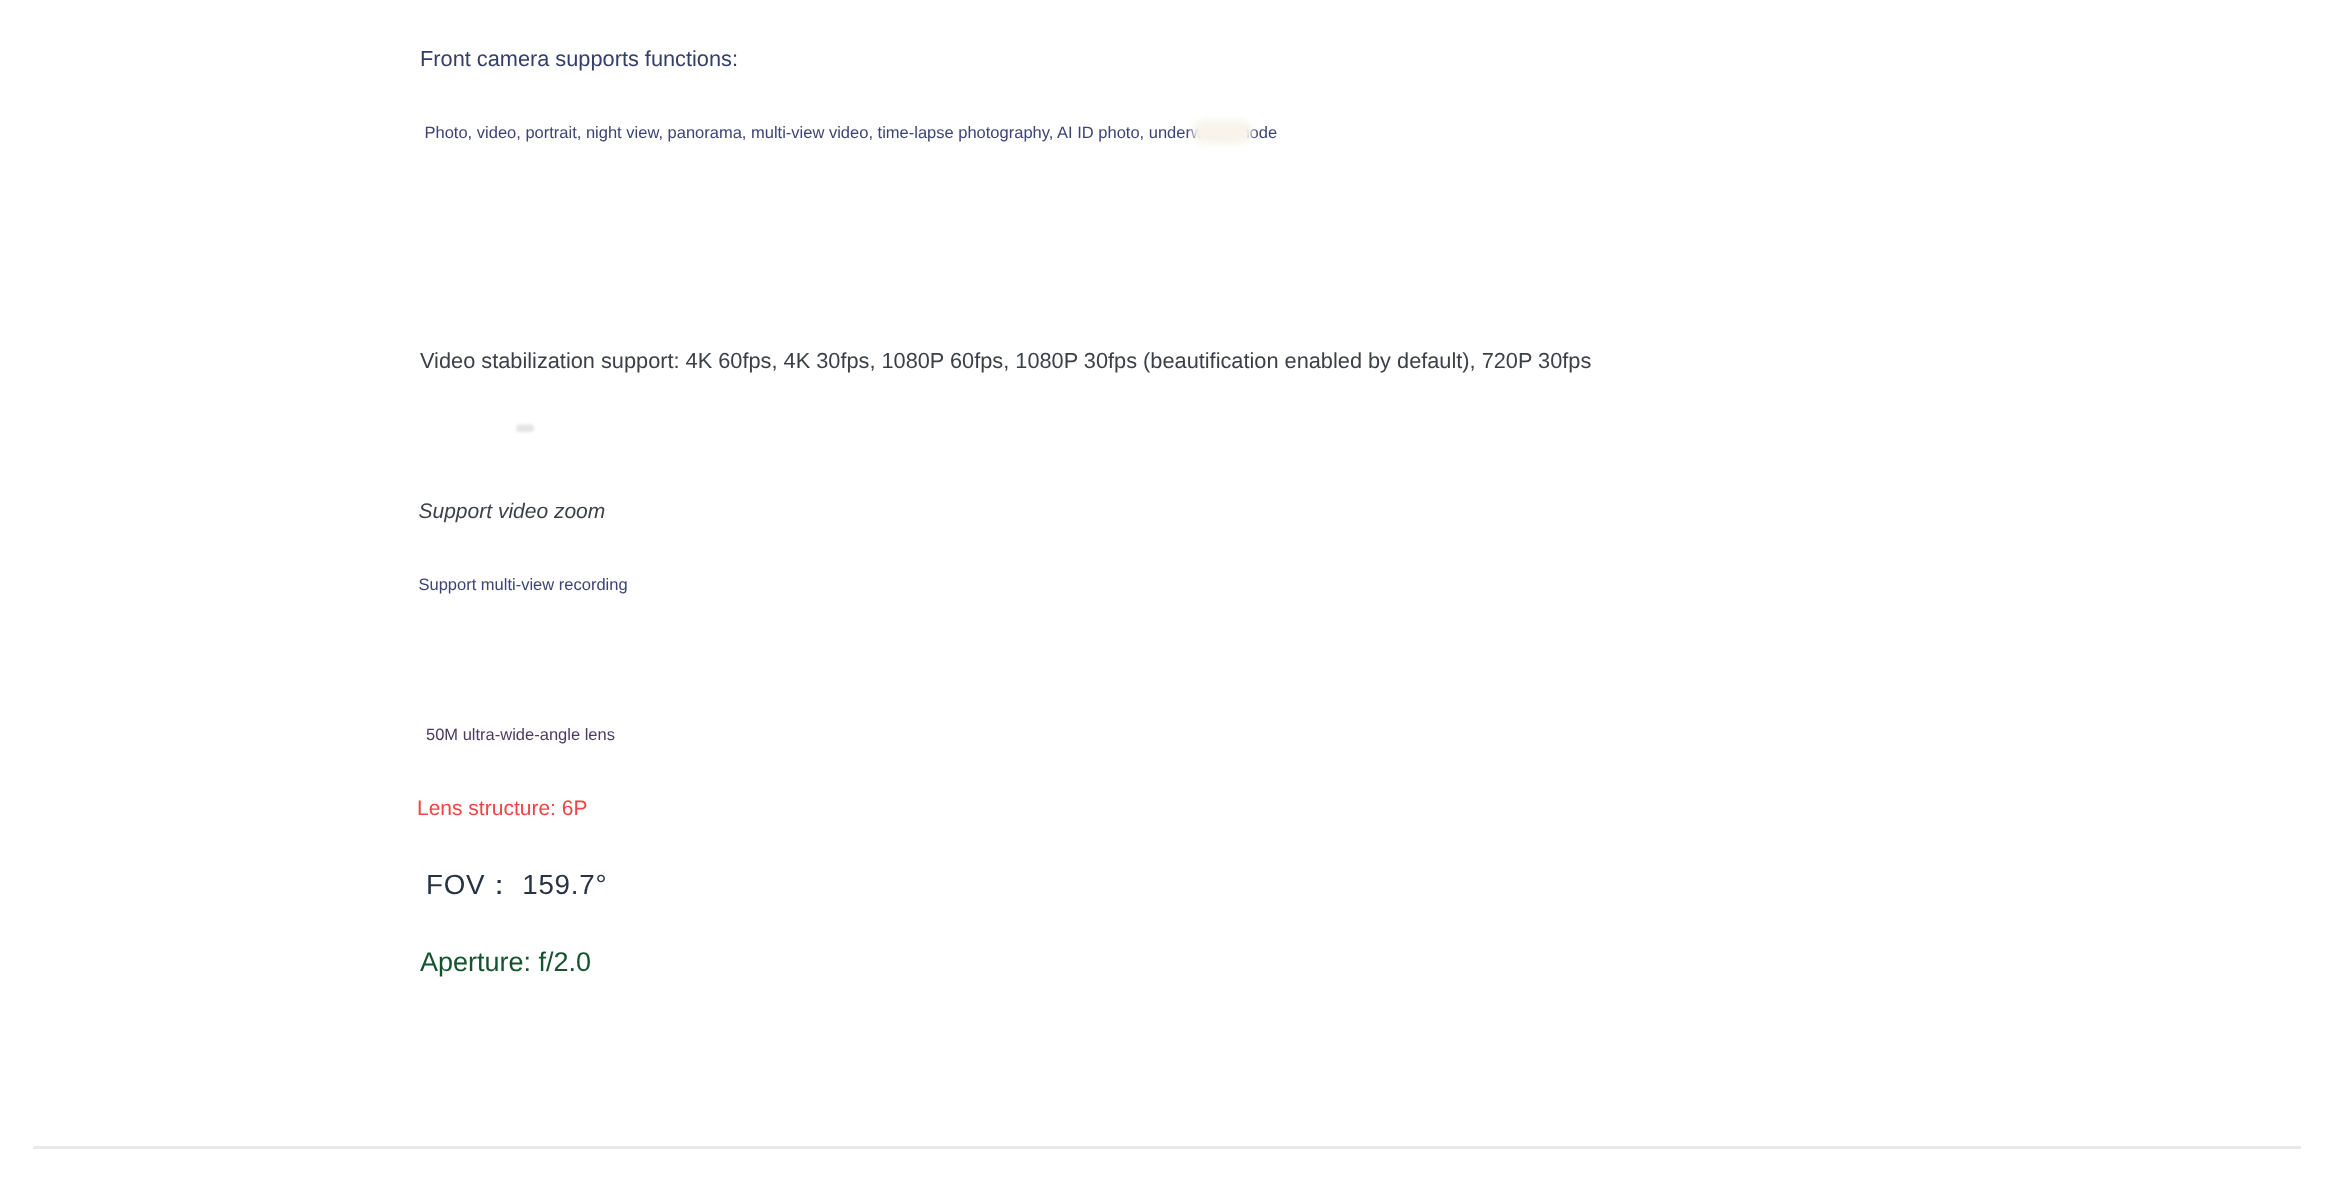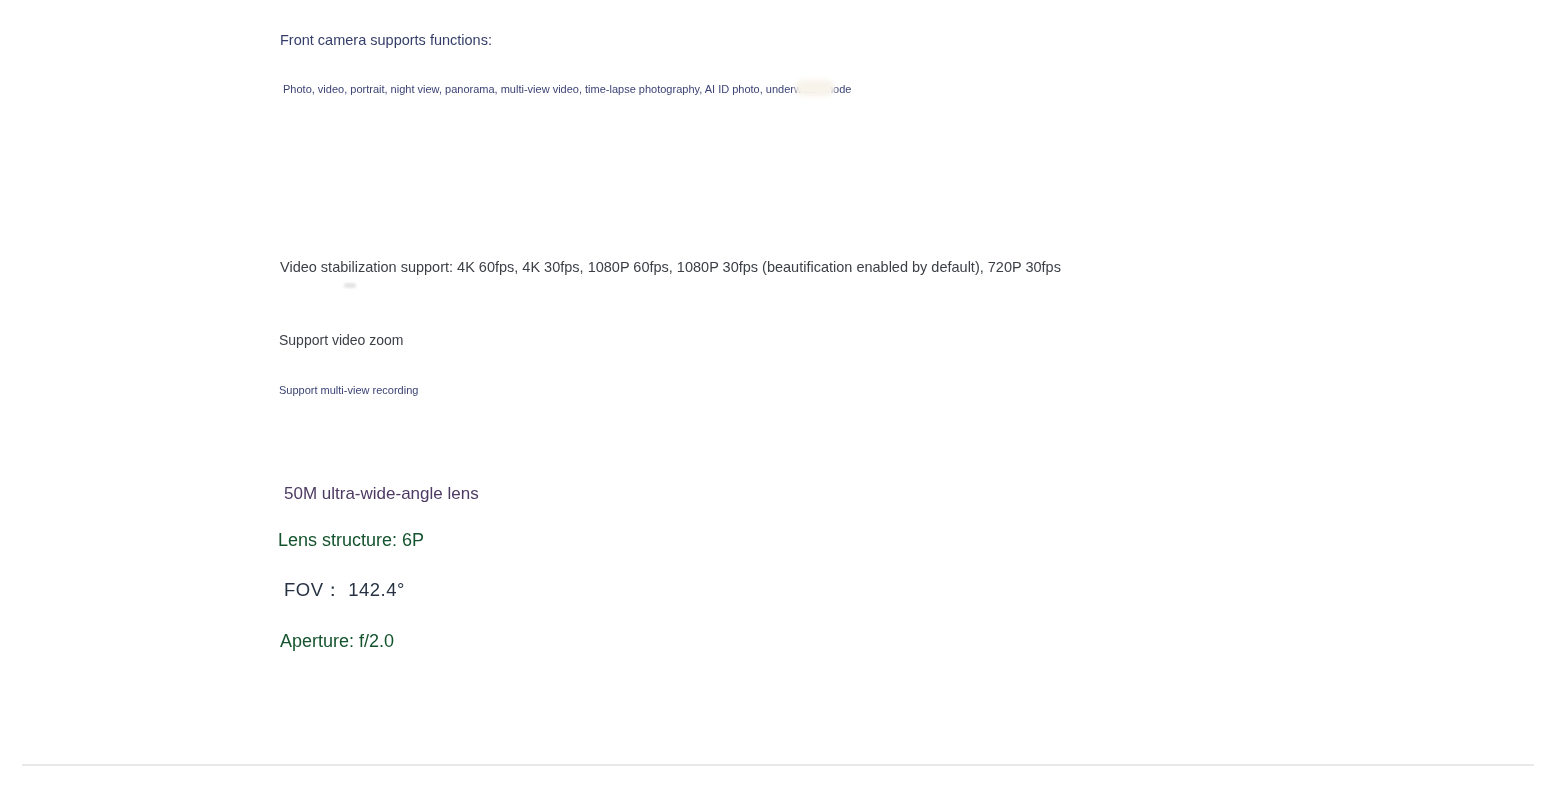--- a/index.html
+++ b/index.html
@@ -18,26 +18,26 @@
   .line {
     position: absolute;
     white-space: nowrap;
     line-height: 1.2;
   }
   
   .txt-navy      { color: #343e69; font-size: 14.5px; }
   
   .txt-navy-sm   { color: #3c4375; font-size: 11px; }
   
-  .txt-gray      { color: #3b3f46; font-size: 14.5px; margin-top: 26px; }
+  .txt-gray      { color: #3b3f46; font-size: 14.5px; }
   .txt-gray-md   { color: #3b3f46; font-size: 14px; }
   
-  .txt-purple-sm { color: #4d3a63; font-size: 17px; }
+  .txt-purple-sm { color: #4d3a63; font-size: 11px; }
   
-  .txt-lens      { color: #14532d; font-size: 18px; }
+  .txt-lens      { color: #ef4444; font-size: 14px; }
   
   .txt-fov       { color: #273344; font-size: 18.5px; letter-spacing: 0.5px; }
   
   .txt-aperture  { color: #14532d; font-size: 18px; }
 
   .divider {
     position: absolute;
     left: 22px;
     top: 764px;
     width: 1512px;
@@ -76,27 +76,27 @@
   <div class="line txt-navy-sm" style="left:283px; top:83px;">Photo, video, portrait, night view, panorama, multi-view video, time-lapse photography, AI ID photo, underwater mode</div>
 
   <div class="blob"></div>
 
 
   <div class="line txt-gray" style="left:280px; top:233px;">Video stabilization support: 4K 60fps, 4K 30fps, 1080P 60fps, 1080P 30fps (beautification enabled by default), 720P 30fps</div>
 
   <div class="smudge"></div>
 
 
-  <div class="line txt-gray-md" style="left:279px; top:332px;">Support video zoom</div>
+  <div class="line txt-gray-md" style="left:279px; top:332px;font-style:italic;">Support video zoom</div>
 
   <div class="line txt-navy-sm" style="left:279px; top:384px;text-align:right;">Support multi-view recording</div>
 
   <div class="line txt-purple-sm" style="left:284px; top:484px;">50M ultra-wide-angle lens</div>
 
   <div class="line txt-lens" style="left:278px; top:530px;">Lens structure: 6P</div>
 
-  <div class="line txt-fov" style="left:284px; top:579px;">FOV： 142.4°</div>
+  <div class="line txt-fov" style="left:284px; top:579px;">FOV： 159.7°</div>
 
   <div class="line txt-aperture" style="left:280px; top:631px;">Aperture: f/2.0</div>
 
   <div class="divider"></div>
 
 </div>
 
 </body></html>

